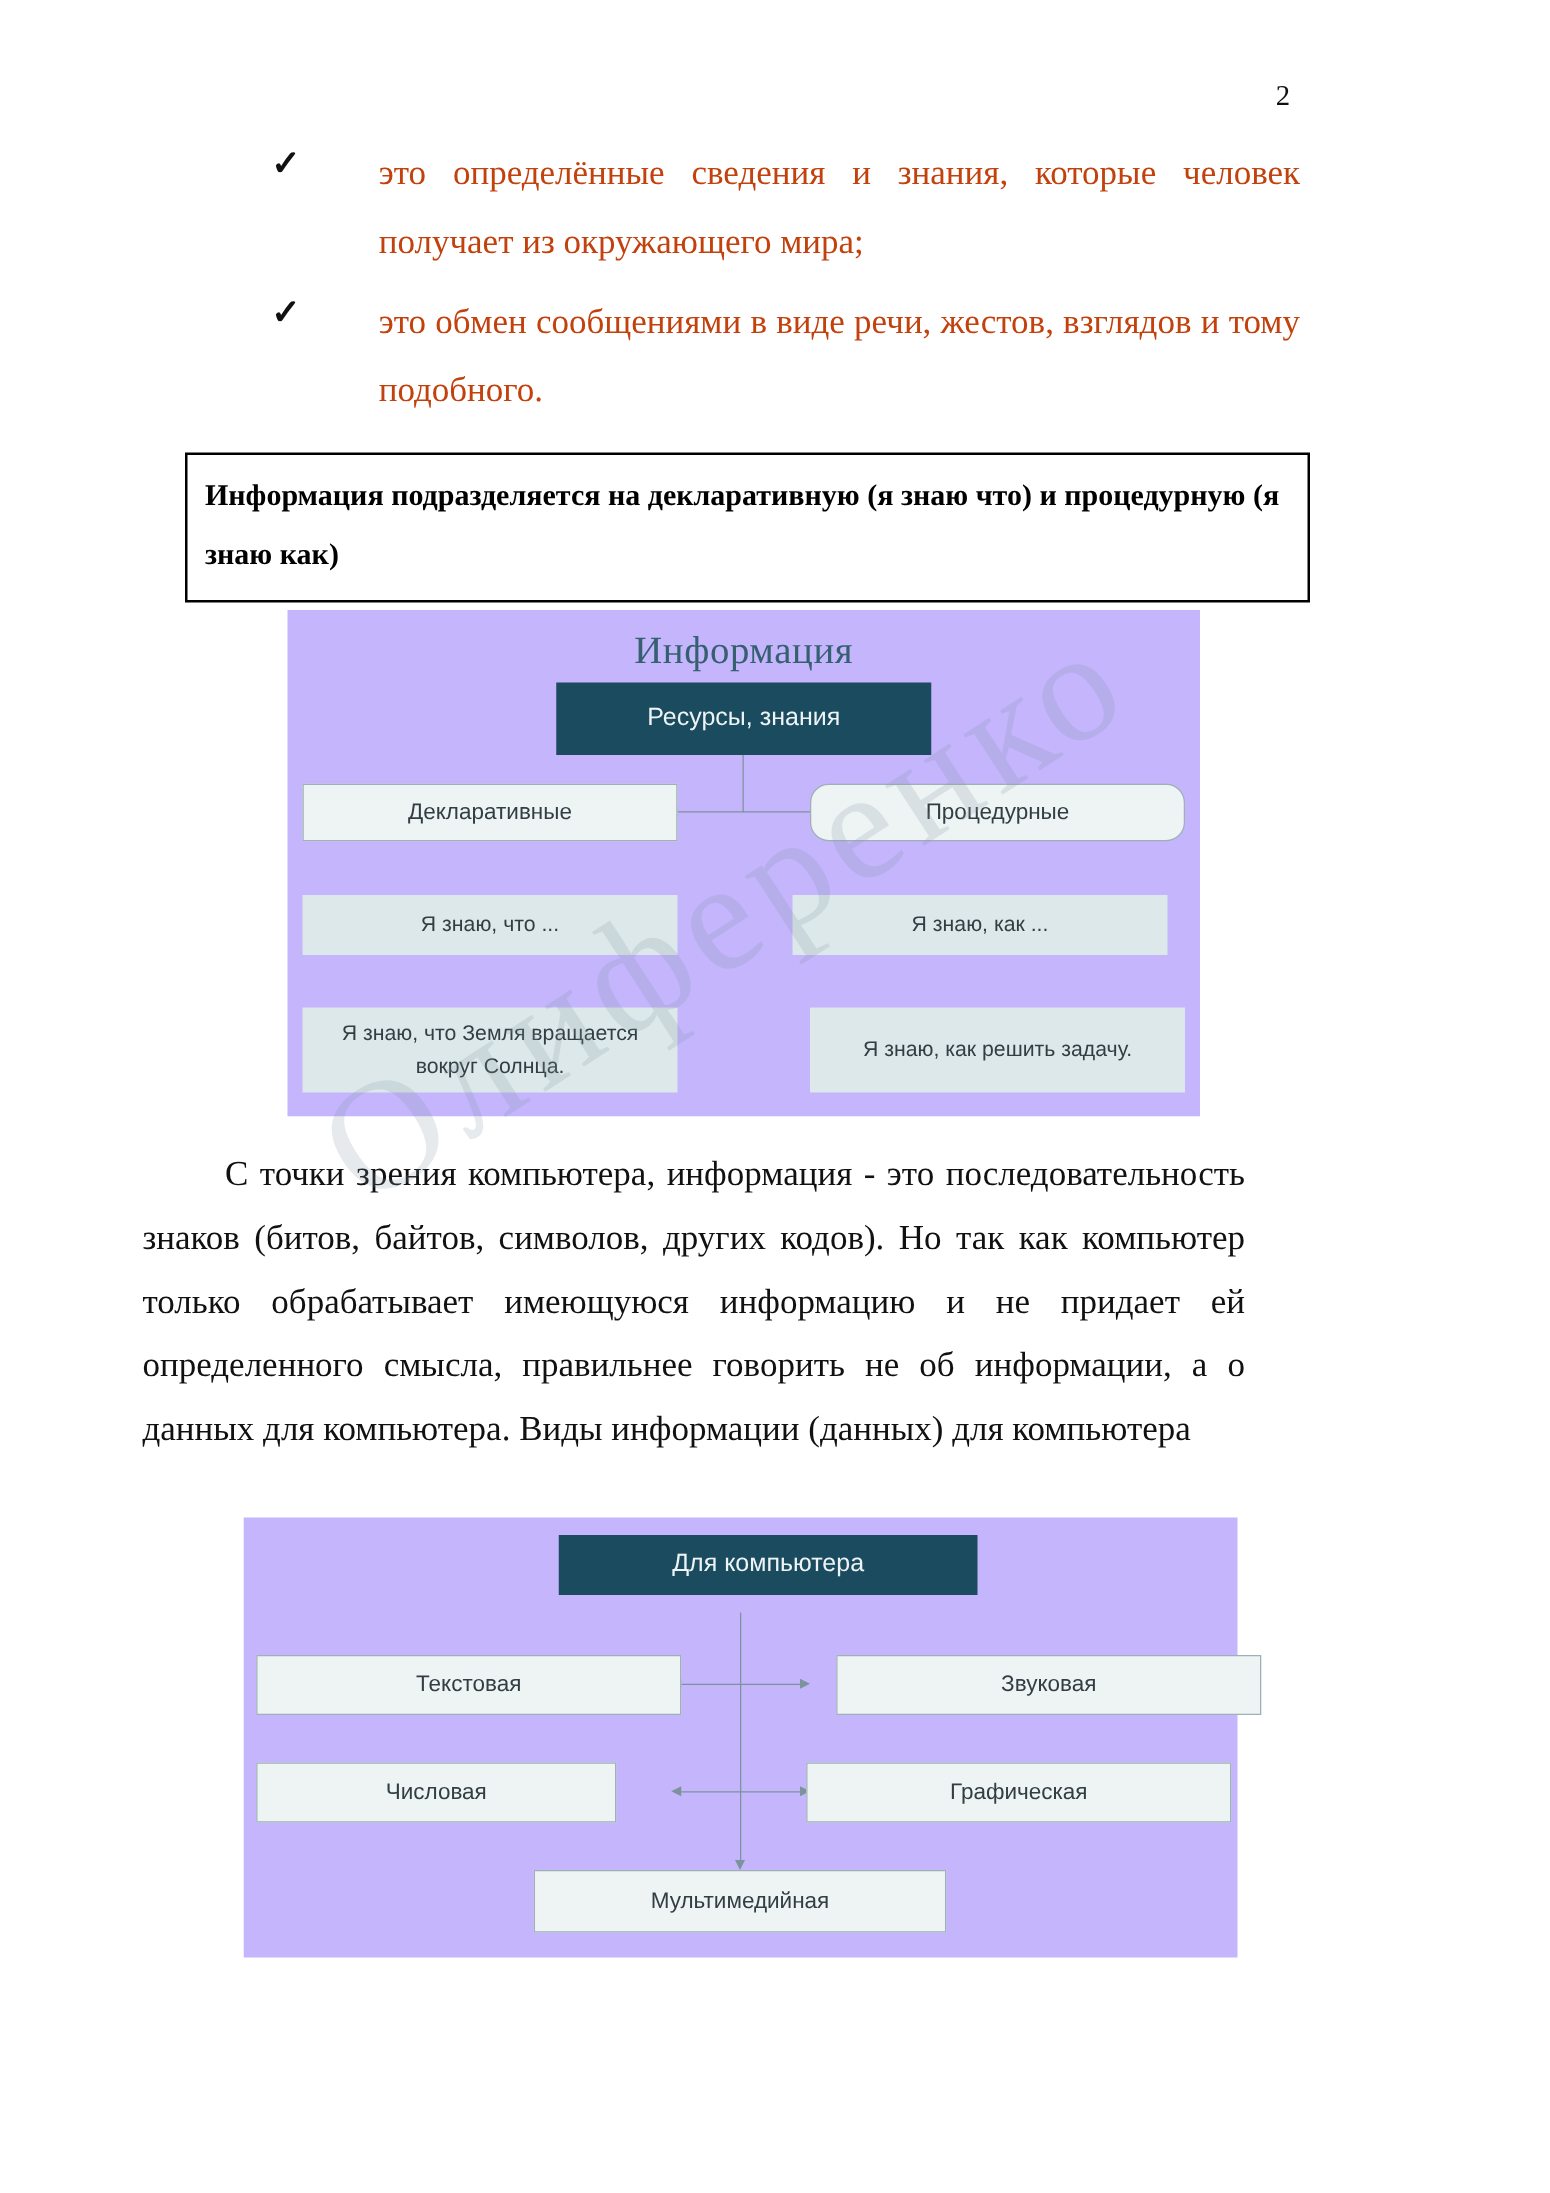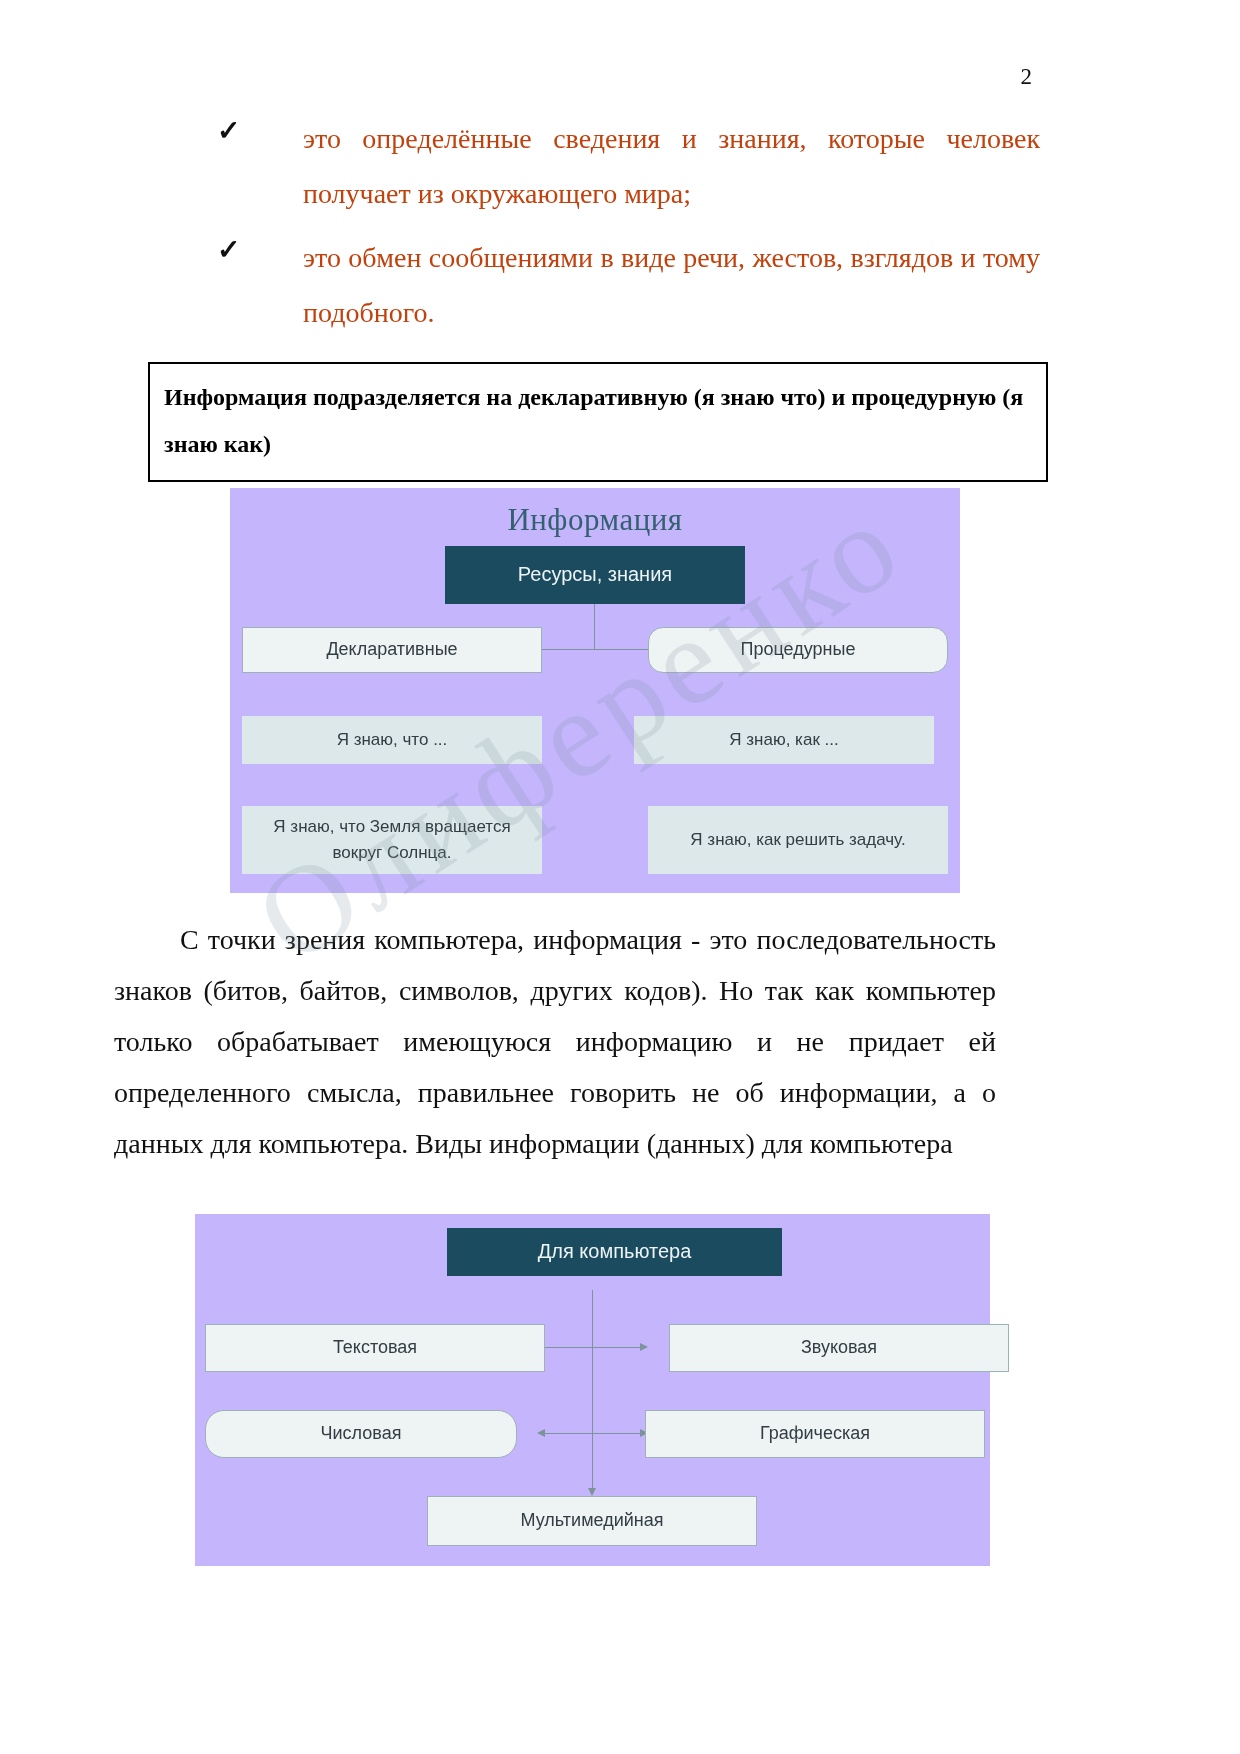--- a/index.html
+++ b/index.html
@@ -133,21 +133,21 @@
     <div class="dbox root" style="left:214px; top:14px; width:335px; height:48px;margin-left:38px;">Для компьютера</div>
 
     <div class="vline" style="left:397px; top:76px; height:200px;"></div>
     <div class="arrow-down" style="left:393px; top:274px;"></div>
     <div class="hline arrows" style="left:350px; top:133px; width:95px;"></div>
     <div class="hline arrows" style="left:350px; top:219px; width:95px;"></div>
 
     <div class="dbox bordered" style="left:10px; top:110px; width:340px; height:48px;">Текстовая</div>
     <div class="dbox bordered" style="left:445px; top:110px; width:340px; height:48px;margin-left:29px;">Звуковая</div>
 
-    <div class="dbox bordered" style="left:10px; top:196px; width:312px; height:48px;border-radius:19px;">Числовая</div>
+    <div class="dbox bordered" style="left:10px; top:196px; width:288px; height:48px;">Числовая</div>
     <div class="dbox bordered" style="left:450px; top:196px; width:340px; height:48px;">Графическая</div>
 
     <div class="dbox bordered" style="left:232px; top:282px; width:330px; height:50px;">Мультимедийная</div>
   </div>
 
   <div class="watermark">Олиференко</div>
 
 </div>
 
 </body></html>

